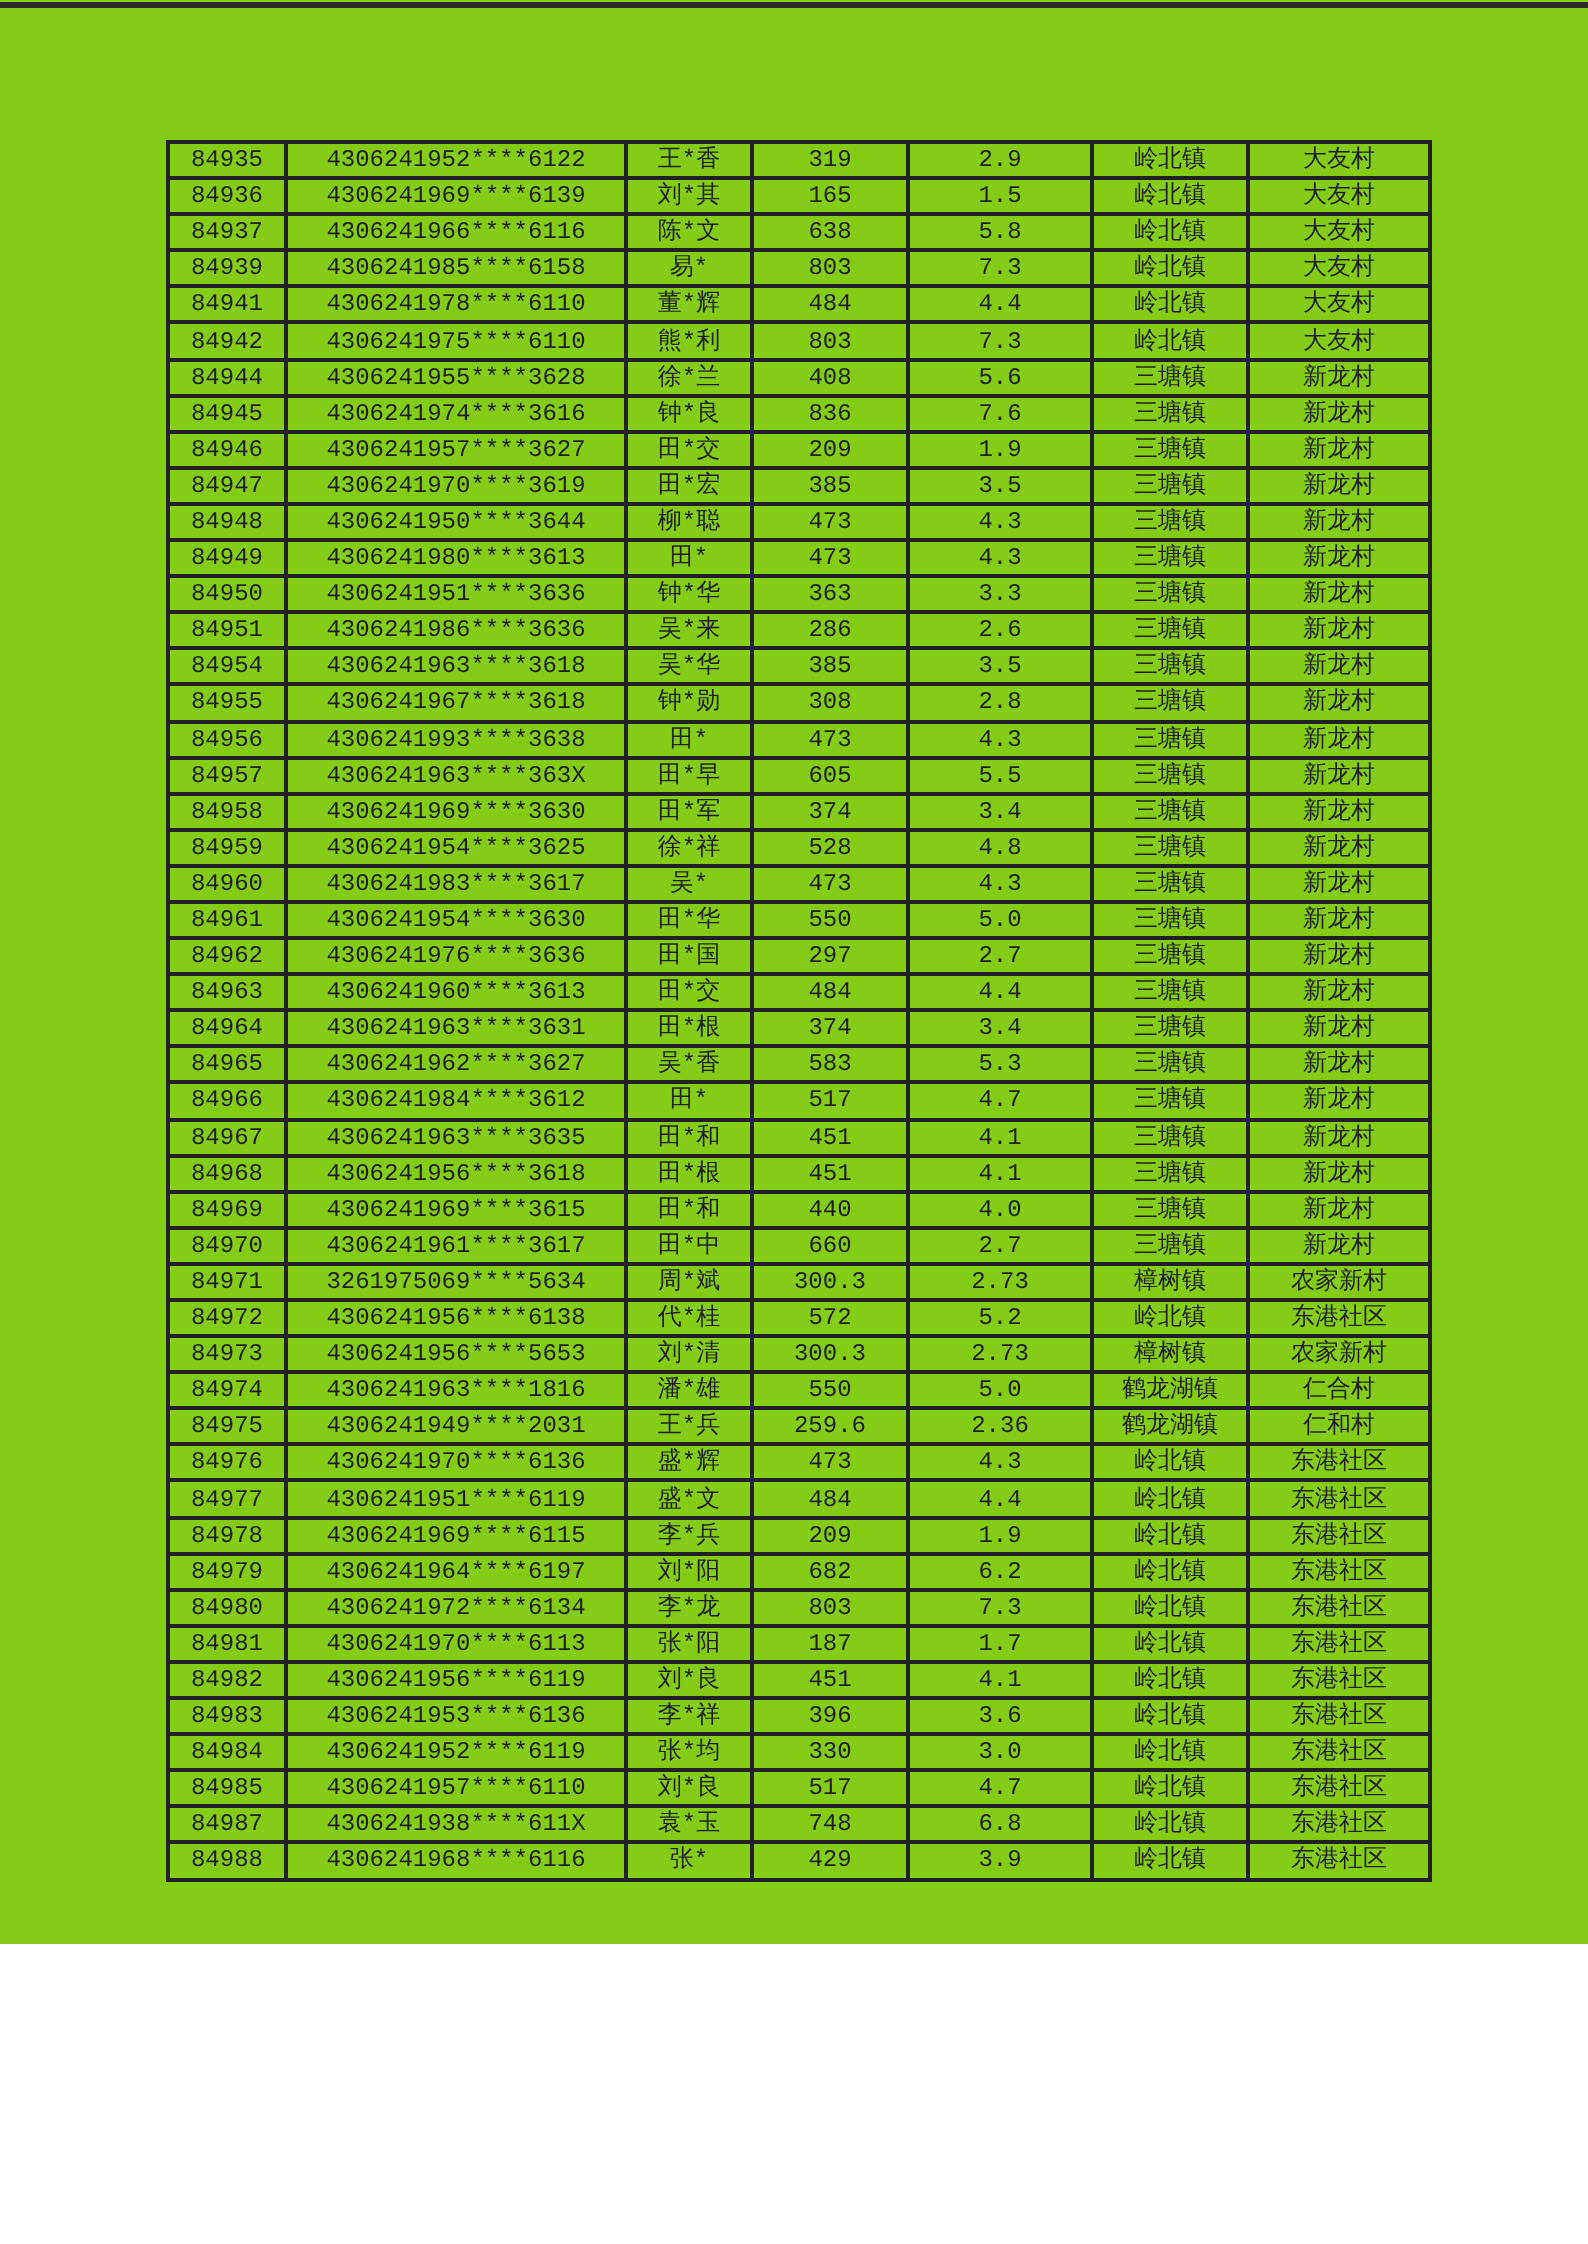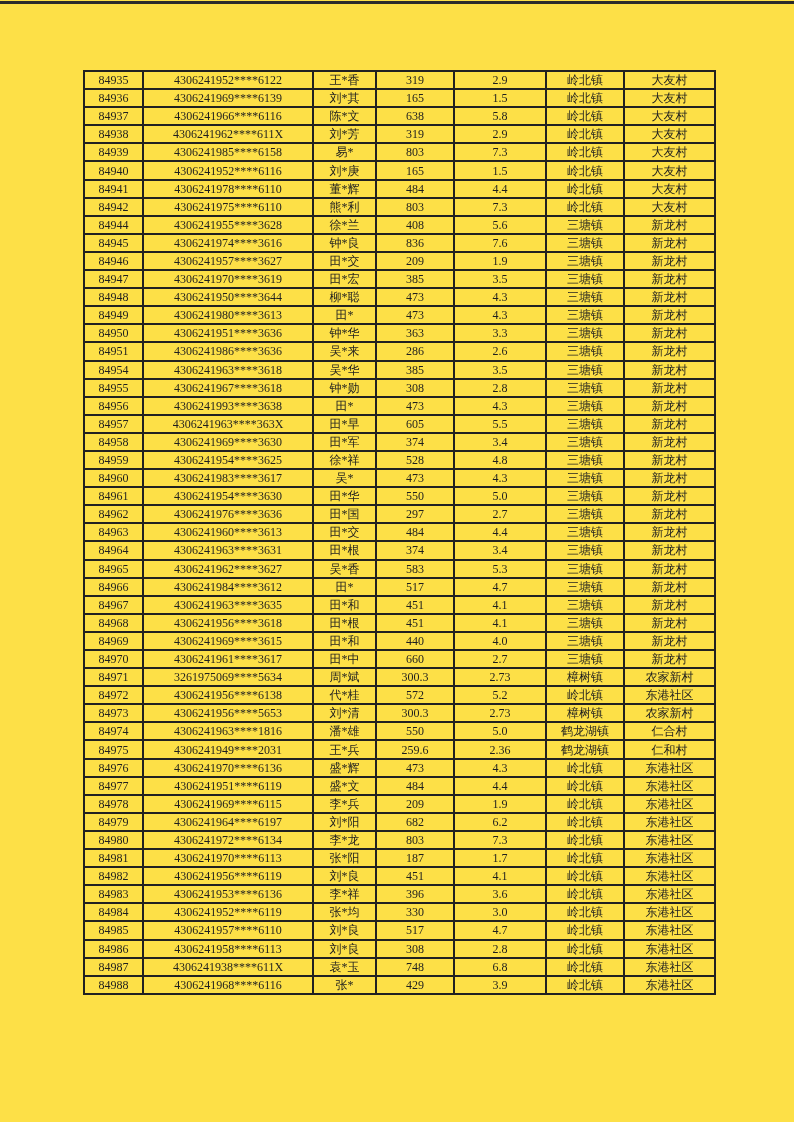--- a/index.html
+++ b/index.html
@@ -3,24 +3,24 @@
 <meta charset="utf-8">
 <style>
   html, body {
     margin: 0;
     padding: 0;
     background: #ffffff;
   }
   #page {
     position: relative;
     width: 794px;
-    height: 1122px;
-    background: #fde047;
+    height: 972px;
+    background: #84cc16;
     overflow: hidden;
-    font-family: Liberation Serif, serif;
+    font-family: Liberation Mono, monospace;
   }
   #top-rule {
     position: absolute;
     top: 1px;
     left: 0;
     width: 794px;
     height: 3px;
     background: #2b2b2b;
   }
   #ledger-table {
@@ -90,43 +90,25 @@
         <tr>
           <td class="c0">84937</td>
           <td class="c1">4306241966****6116</td>
           <td class="c2">陈*文</td>
           <td class="c3">638</td>
           <td class="c4">5.8</td>
           <td class="c5">岭北镇</td>
           <td class="c6">大友村</td>
         </tr>
         <tr>
-          <td class="c0">84938</td>
-          <td class="c1">4306241962****611X</td>
-          <td class="c2">刘*芳</td>
-          <td class="c3">319</td>
-          <td class="c4">2.9</td>
-          <td class="c5">岭北镇</td>
-          <td class="c6">大友村</td>
-        </tr>
-        <tr>
           <td class="c0">84939</td>
           <td class="c1">4306241985****6158</td>
           <td class="c2">易*</td>
           <td class="c3">803</td>
           <td class="c4">7.3</td>
-          <td class="c5">岭北镇</td>
-          <td class="c6">大友村</td>
-        </tr>
-        <tr>
-          <td class="c0">84940</td>
-          <td class="c1">4306241952****6116</td>
-          <td class="c2">刘*庚</td>
-          <td class="c3">165</td>
-          <td class="c4">1.5</td>
           <td class="c5">岭北镇</td>
           <td class="c6">大友村</td>
         </tr>
         <tr>
           <td class="c0">84941</td>
           <td class="c1">4306241978****6110</td>
           <td class="c2">董*辉</td>
           <td class="c3">484</td>
           <td class="c4">4.4</td>
           <td class="c5">岭北镇</td>
@@ -495,29 +477,20 @@
         <tr>
           <td class="c0">84985</td>
           <td class="c1">4306241957****6110</td>
           <td class="c2">刘*良</td>
           <td class="c3">517</td>
           <td class="c4">4.7</td>
           <td class="c5">岭北镇</td>
           <td class="c6">东港社区</td>
         </tr>
         <tr>
-          <td class="c0">84986</td>
-          <td class="c1">4306241958****6113</td>
-          <td class="c2">刘*良</td>
-          <td class="c3">308</td>
-          <td class="c4">2.8</td>
-          <td class="c5">岭北镇</td>
-          <td class="c6">东港社区</td>
-        </tr>
-        <tr>
           <td class="c0">84987</td>
           <td class="c1">4306241938****611X</td>
           <td class="c2">袁*玉</td>
           <td class="c3">748</td>
           <td class="c4">6.8</td>
           <td class="c5">岭北镇</td>
           <td class="c6">东港社区</td>
         </tr>
         <tr>
           <td class="c0">84988</td>

